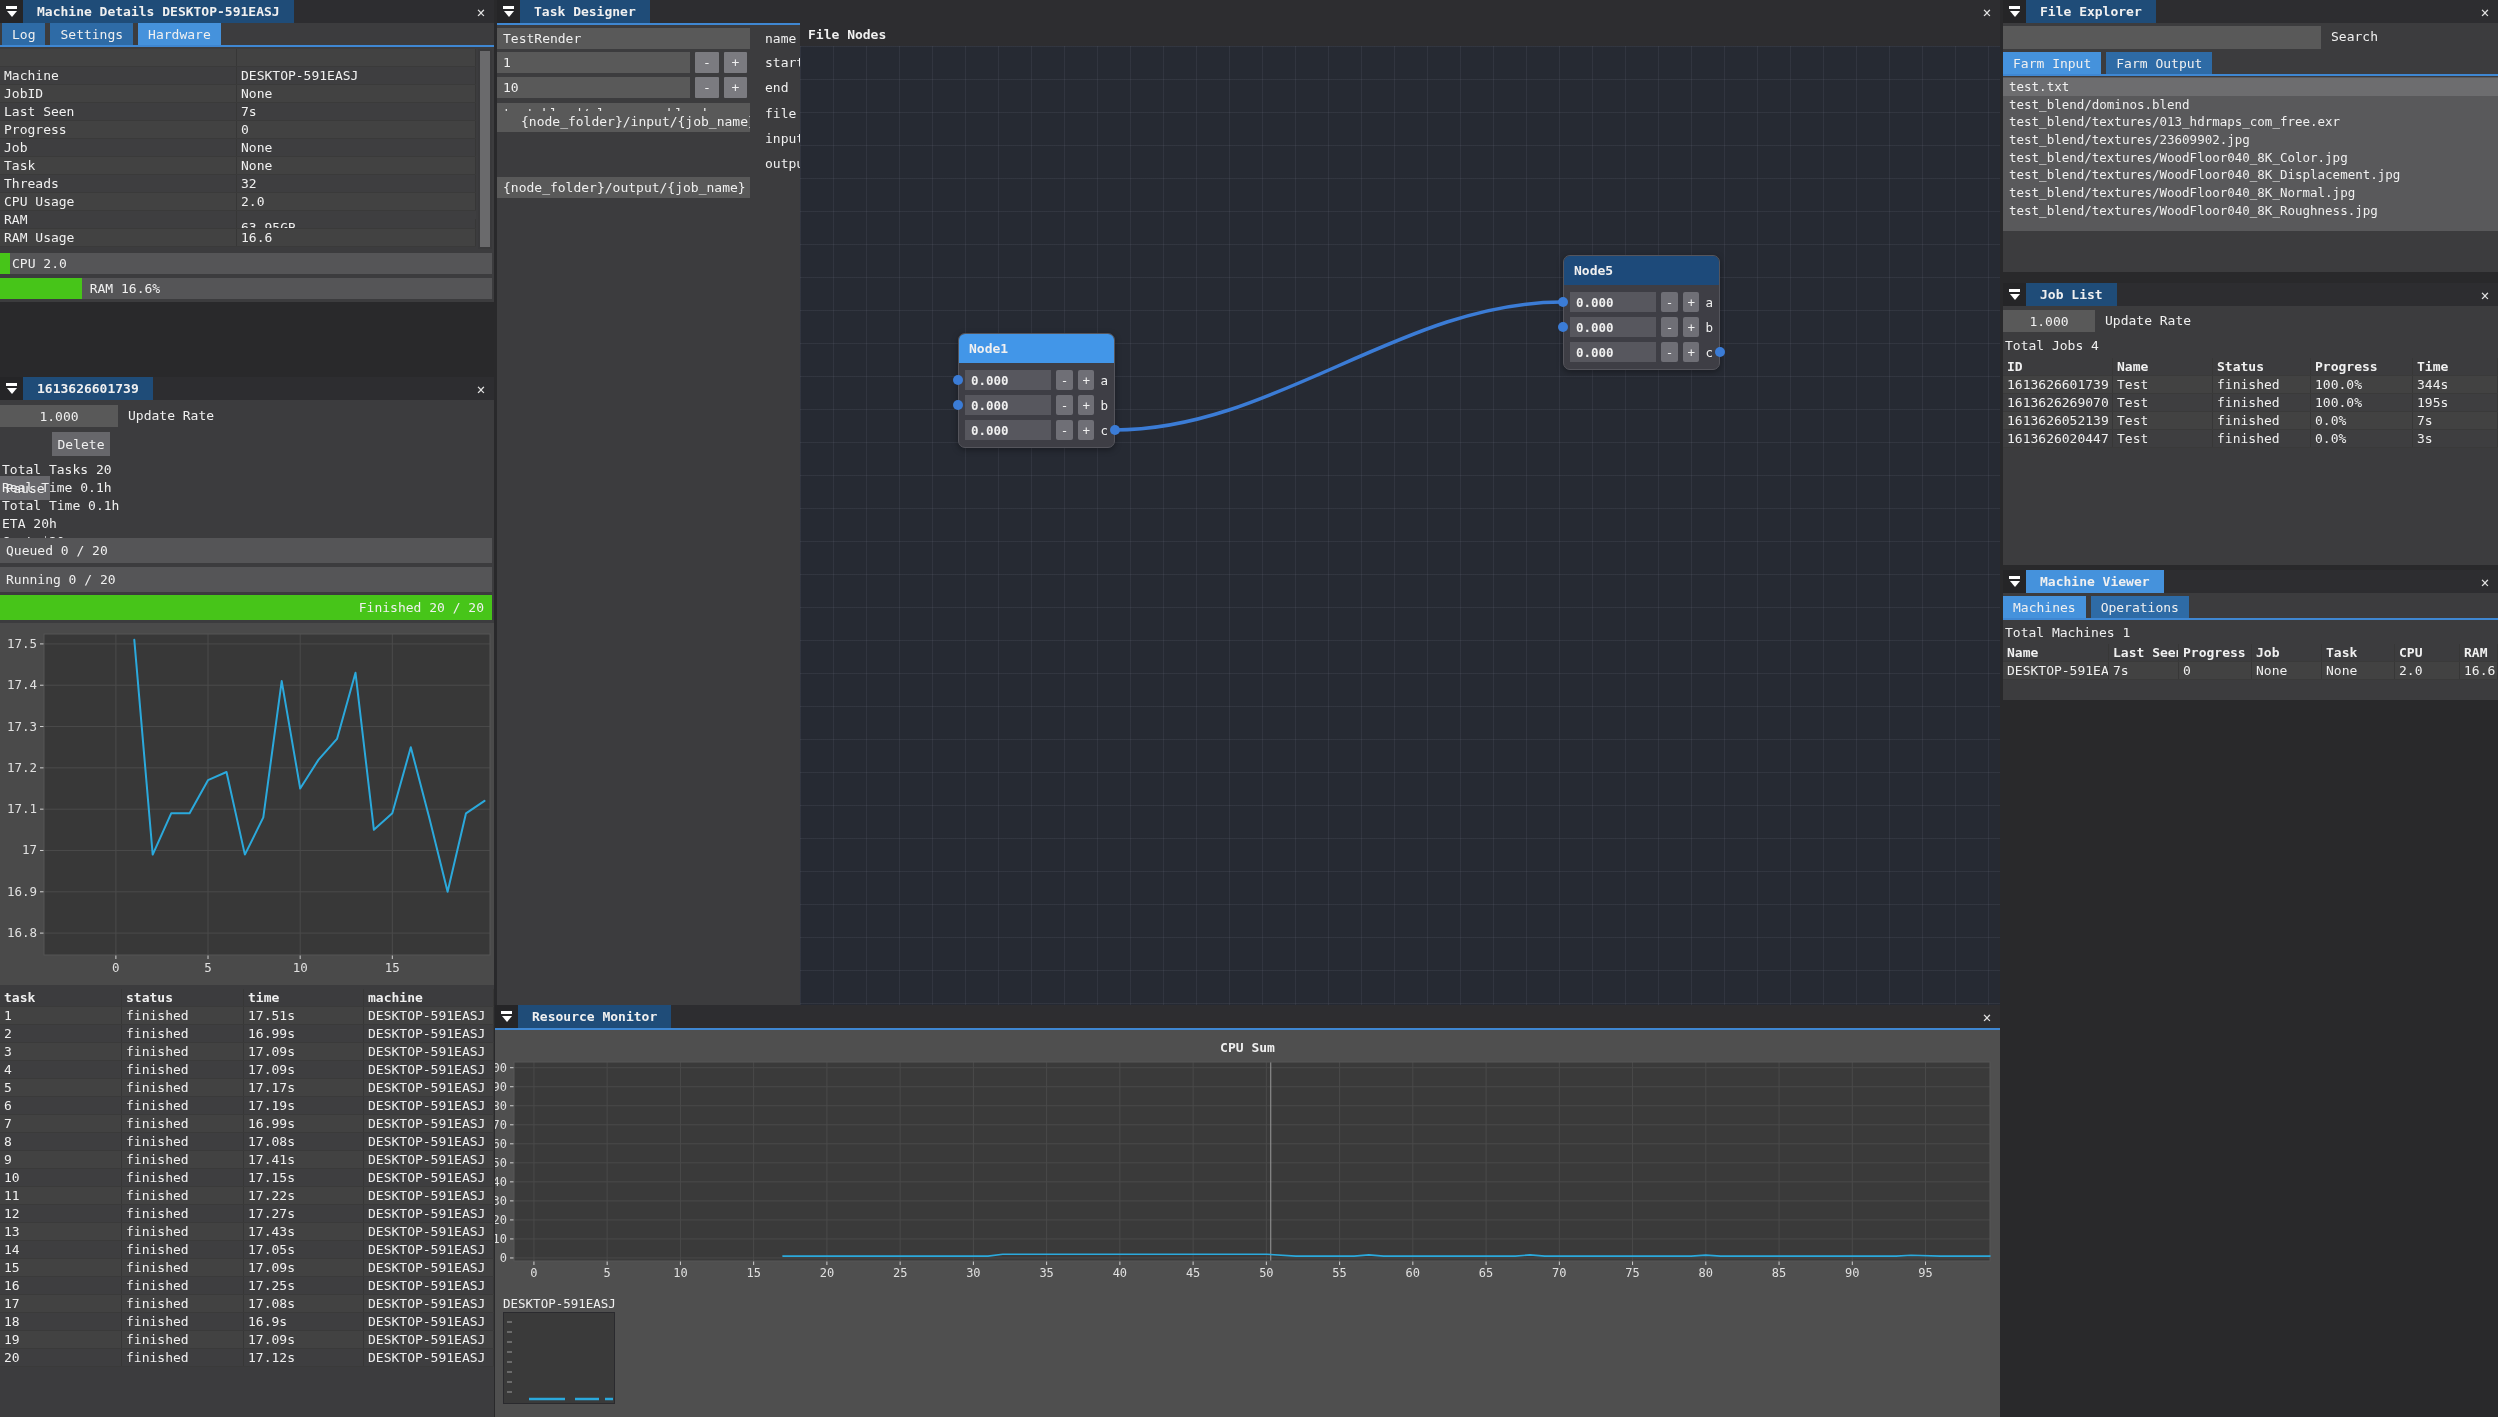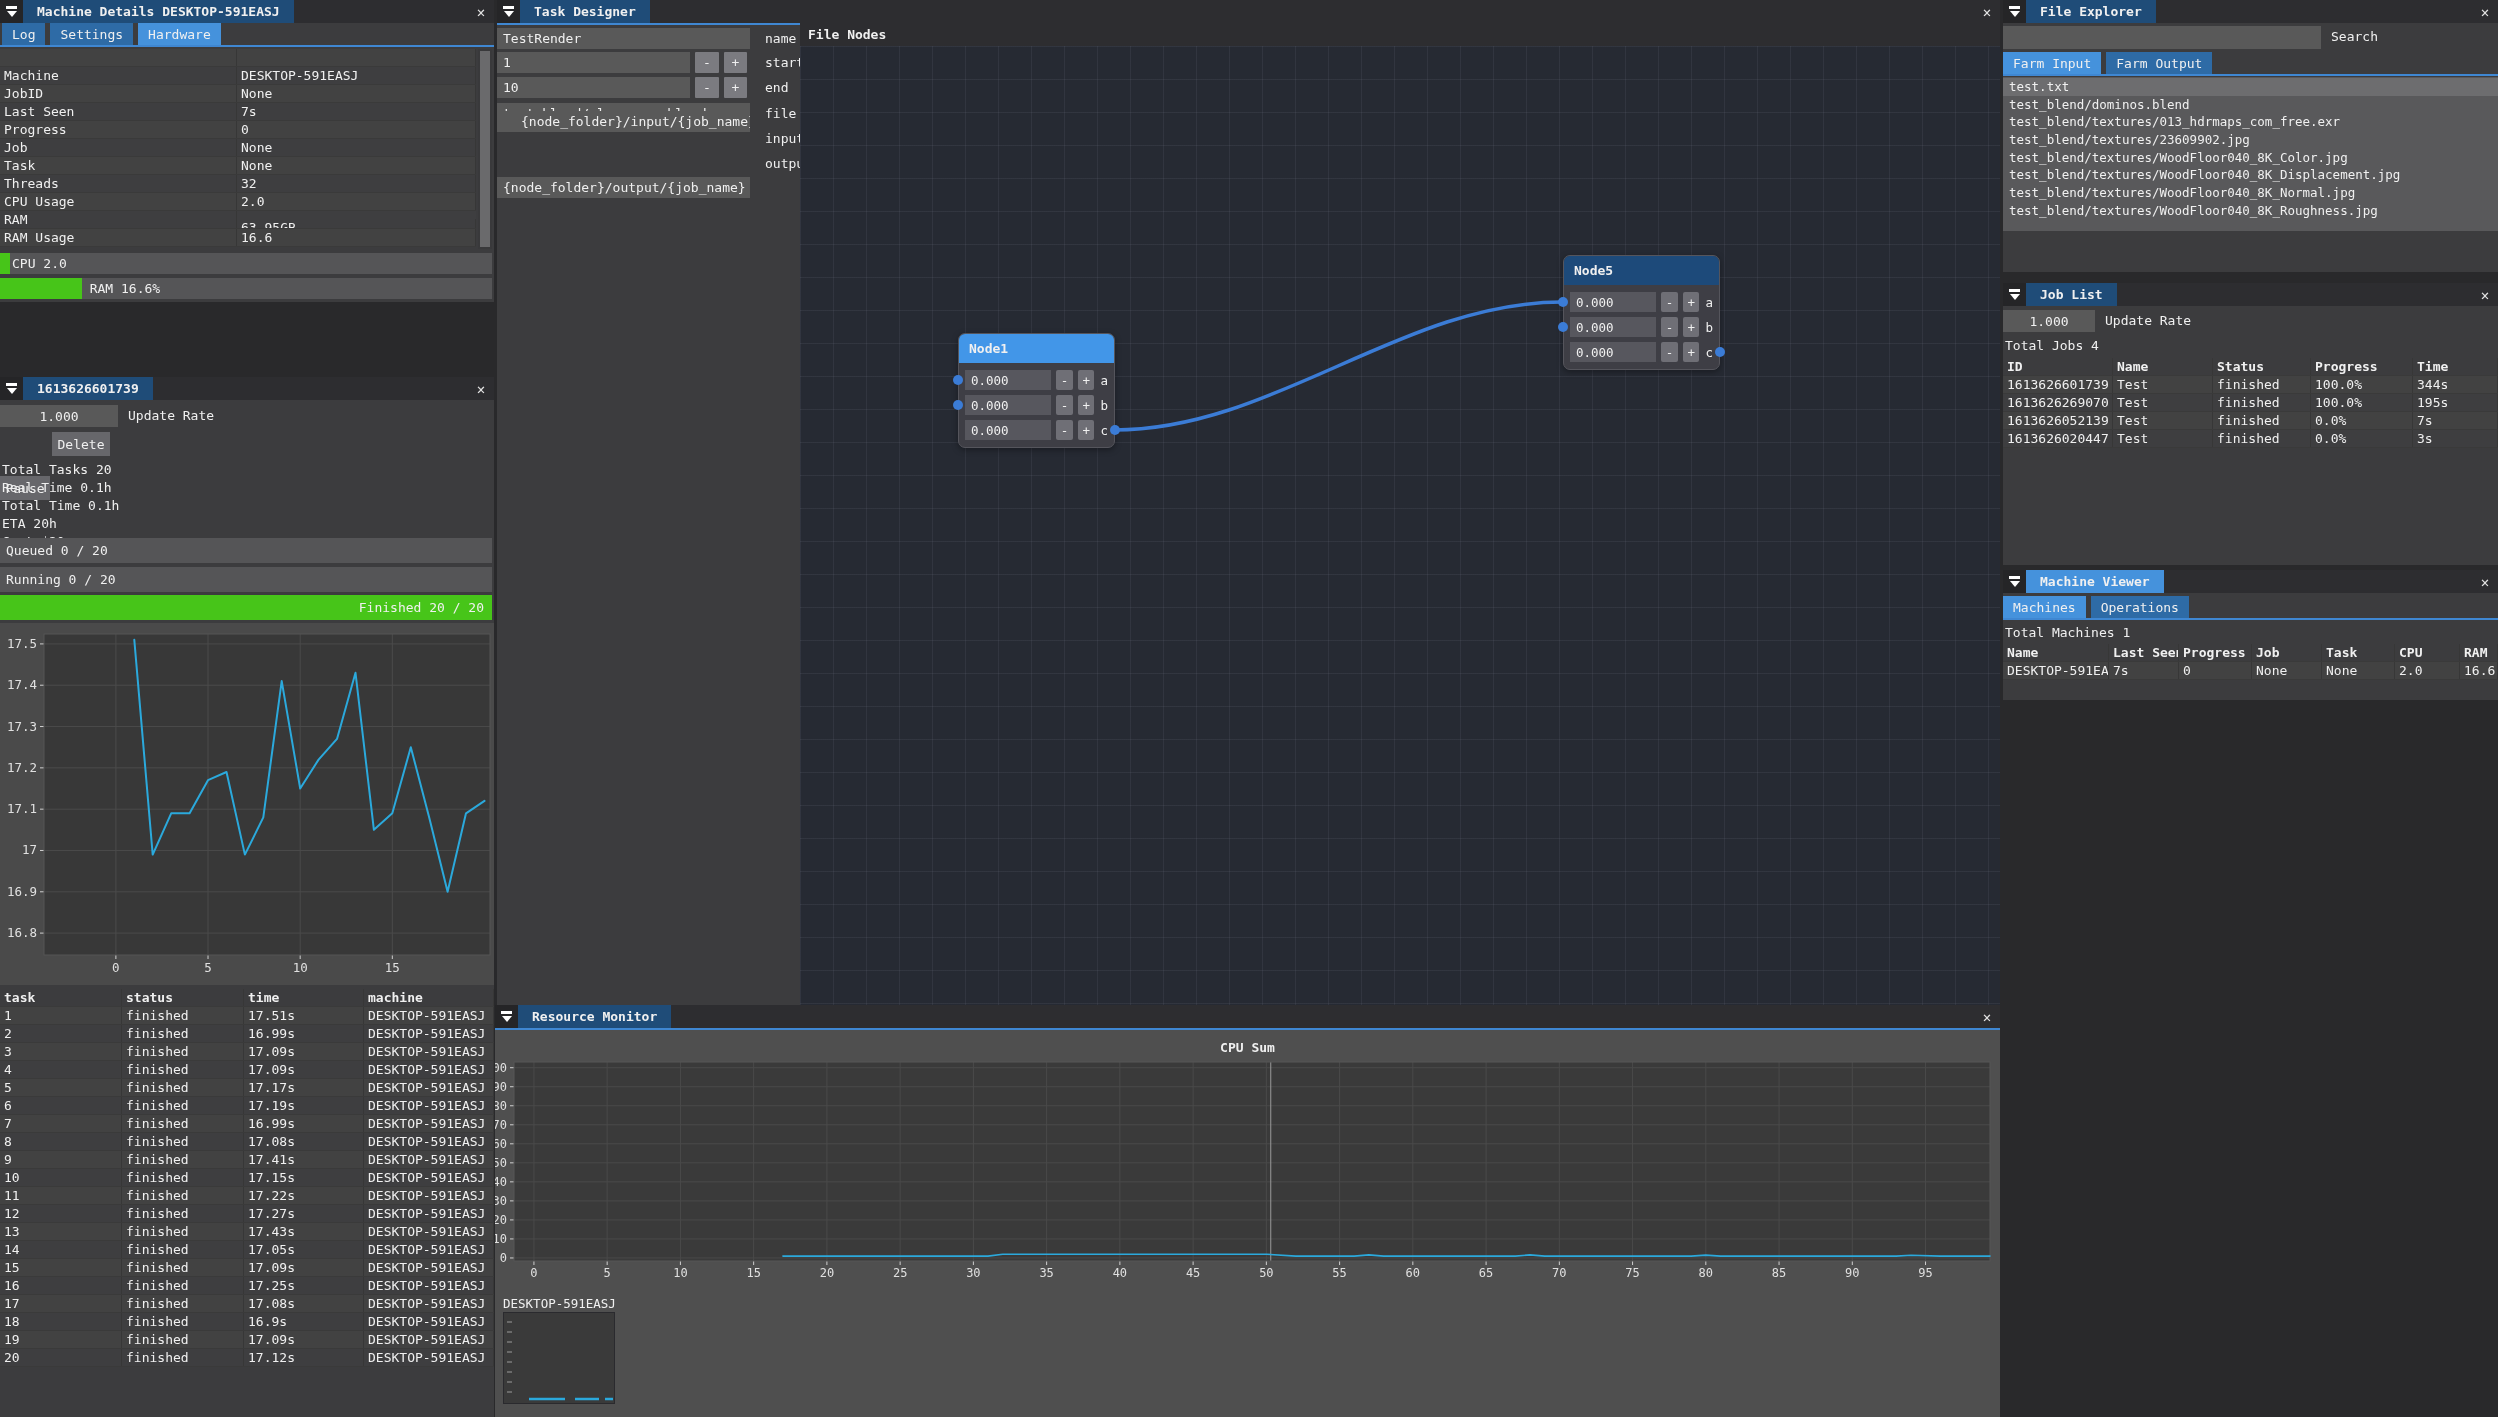--- a/index.html
+++ b/index.html
@@ -39,21 +39,21 @@
   .statline{height:18px;line-height:18px;white-space:nowrap;}
   
   #canvas{position:absolute;left:303px;top:46px;width:1200px;height:959px;background:#262a33;overflow:hidden;
     background-image:linear-gradient(rgba(160,170,195,.09) 1px,transparent 1px),linear-gradient(90deg,rgba(160,170,195,.09) 1px,transparent 1px);
     background-size:33px 33px;}
   .node{position:absolute;width:155px;background:#3e3e45;border:1px solid #55555c;border-radius:7px;box-shadow:0 2px 6px rgba(0,0,0,.35);}
   .node-header{height:29px;line-height:29px;padding-left:10px;border-radius:6px 6px 0 0;font-weight:600;}
   .node-rows{position:relative;padding:7px 6px;}
   .node-row{position:relative;height:20px;margin-bottom:5px;display:flex;align-items:center;}
   .node-row:last-child{margin-bottom:0;}
-  .nfield{width:88px;height:20px;background:#57575e;display:flex;align-items:center;padding-left:6px;box-sizing:border-box;font-size:12.5px;}
+  .nfield{width:88px;height:20px;background:#57575e;display:flex;align-items:center;padding-left:6px;box-sizing:border-box;font-size:12.5px;font-weight:bold;}
   .nbtn{width:17px;height:20px;margin-left:5px;background:#6f6f76;display:flex;align-items:center;justify-content:center;font-size:12.5px;cursor:pointer;border-radius:2px;}
   .nlabel{margin-left:6px;font-size:12.5px;}
   .port{position:absolute;width:10px;height:10px;border-radius:50%;background:#3b7cd6;top:5px;}
   .port.in{left:-12px;}
   .port.out{right:-12px;}
   
   #fe-list{position:absolute;left:0;right:0;top:77px;height:153px;background:#59595b;padding-top:1px;}
   .file-row{height:17.7px;line-height:17.7px;padding-left:6px;white-space:nowrap;overflow:hidden;font-size:12.5px;cursor:pointer;}
   .file-row.selected{background:#6d6d6f;}
   

